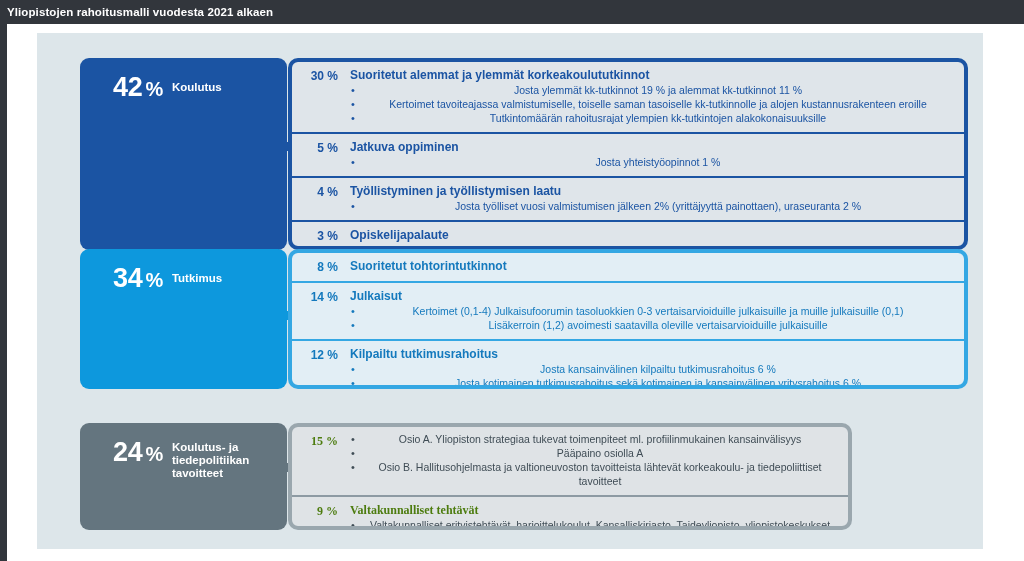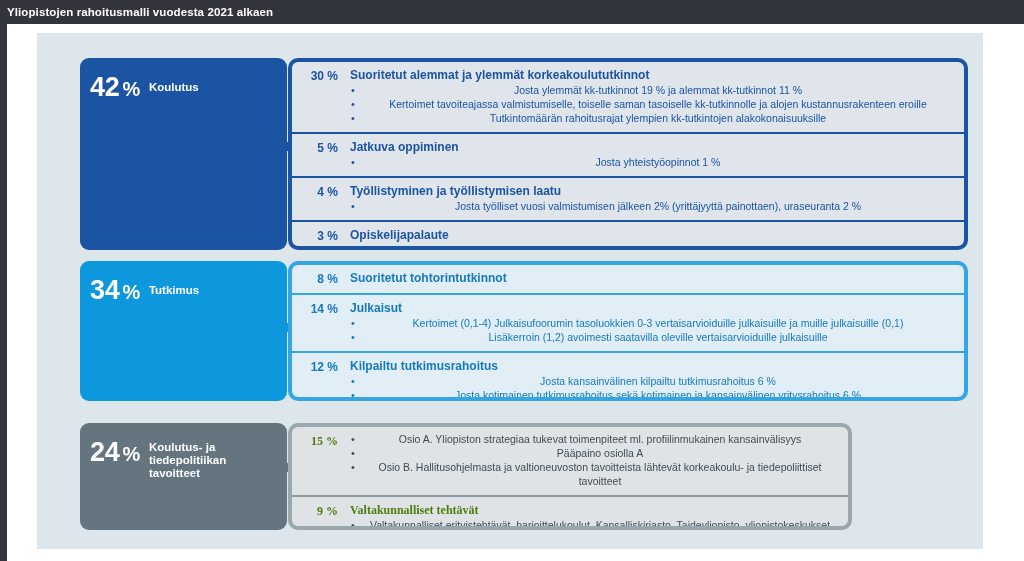--- a/index.html
+++ b/index.html
@@ -51,32 +51,32 @@
     box-sizing: border-box;
   }
 
   
   .row {
     position: absolute;
     display: flex;
     align-items: stretch;
   }
   .row-edu   { left: 43px; top: 25px;  width: 888px; height: 192px; }
-  .row-res   { left: 43px; top: 228px; width: 888px; height: 140px; }
+  .row-res   { left: 43px; top: 216px; width: 888px; height: 140px; }
   .row-pol   { left: 43px; top: 390px; width: 772px; height: 107px; }
 
   
   .block {
     position: relative;
     width: 207px;
     flex: 0 0 207px;
     border-radius: 9px;
     color: #ffffff;
     box-sizing: border-box;
-    padding: 14px 0 0 10px;
+    padding: 14px 0 0 33px;
   }
   .block-edu { background: #1b54a3; }
   .block-res { background: #0d98dd; }
   .block-pol { background: #64757f; }
 
   .block-head {
     display: flex;
     align-items: baseline;
   }
   .block-pct {

